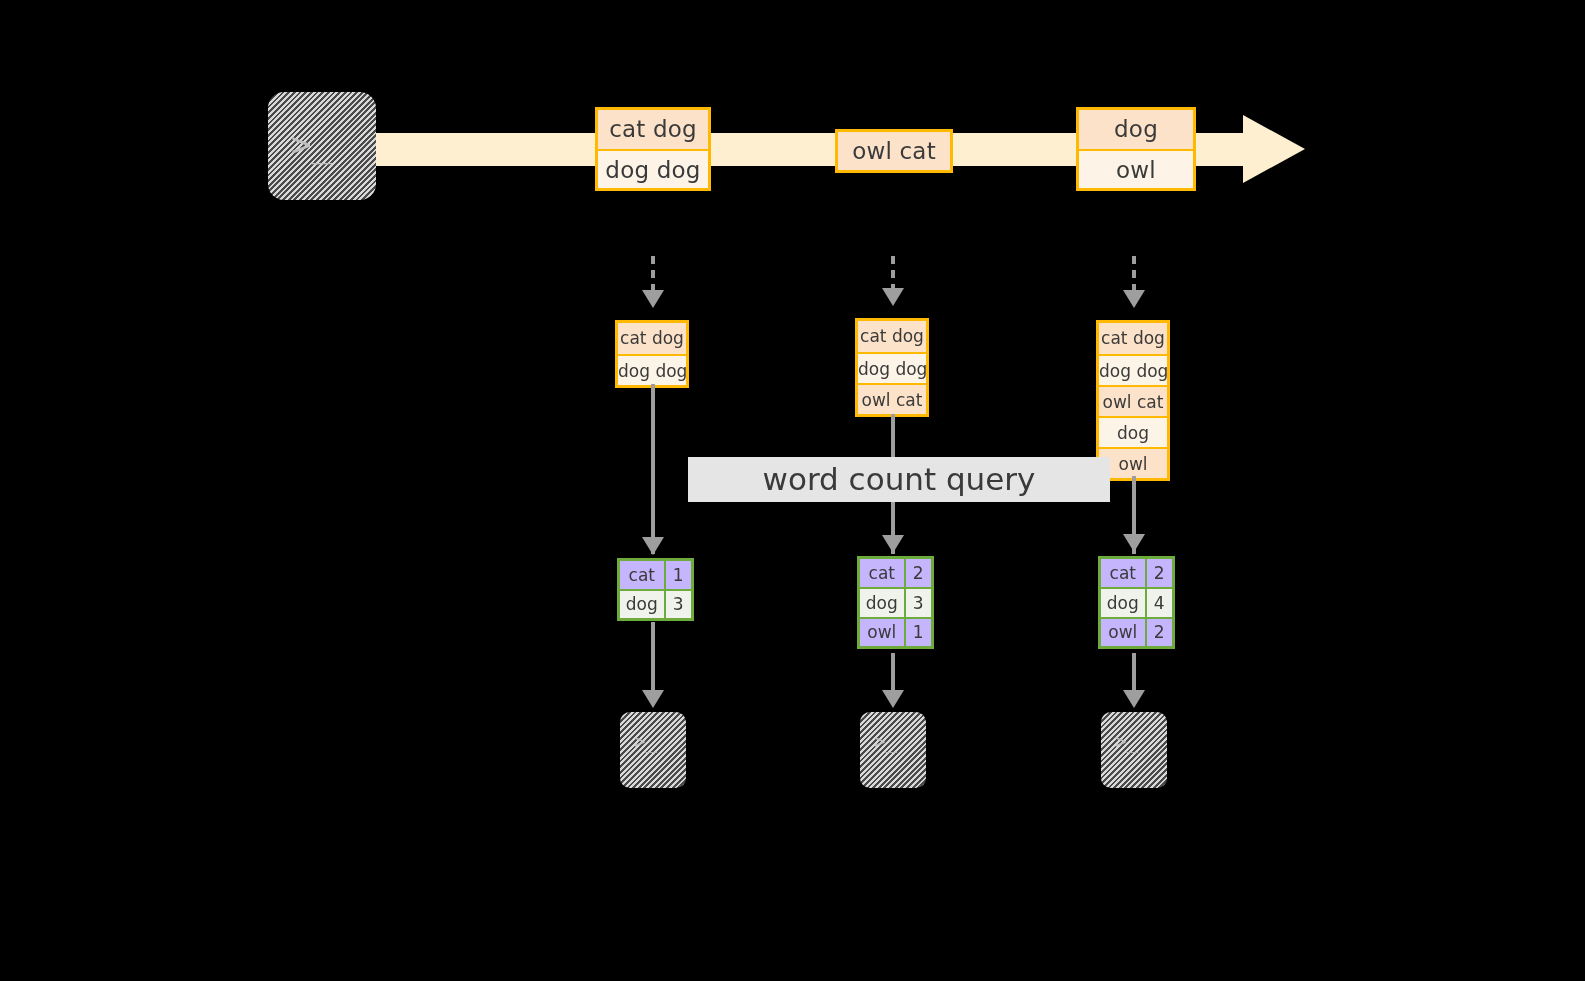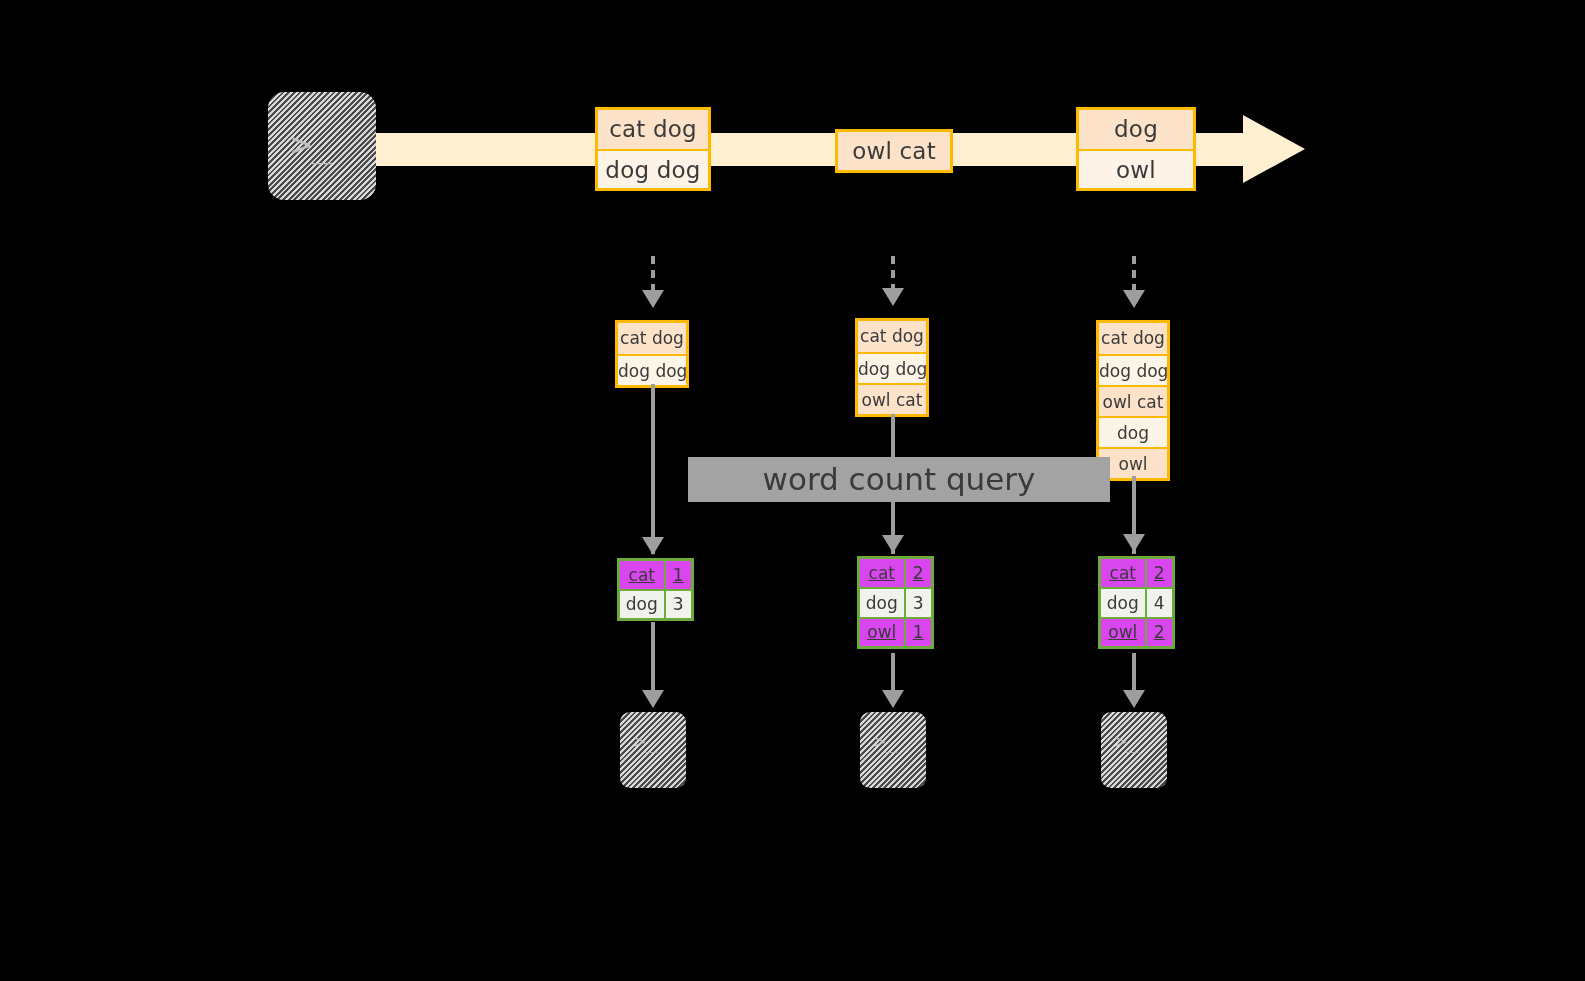--- a/index.html
+++ b/index.html
@@ -152,30 +152,30 @@
     font-size: 17px;
     color: #3a3a3a;
     text-align: center;
     vertical-align: middle;
     height: 30px;
     white-space: nowrap;
   }
   .res-key { width: 46px; }
   .res-val { width: 28px; border-left: 2px solid #6DAB3C; }
   .res-row.shade-dark  .res-key,
-  .res-row.shade-dark  .res-val { background: #d946ef; text-decoration: underline; }
+  .res-row.shade-dark  .res-val { background: #c4b5fd; }
   .res-row.shade-light .res-key,
   .res-row.shade-light .res-val { background: #EFF3EC; }
 
   
   .query-banner {
     position: absolute;
     left: 688px; top: 457px;
     width: 422px; height: 45px;
-    background: #a3a3a3;
+    background: #e5e5e5;
     color: #3a3a3a;
     font-size: 31px;
     text-align: center;
     line-height: 45px;
     white-space: nowrap;
     z-index: 5;
   }
 </style>
 </head>
 <body>

